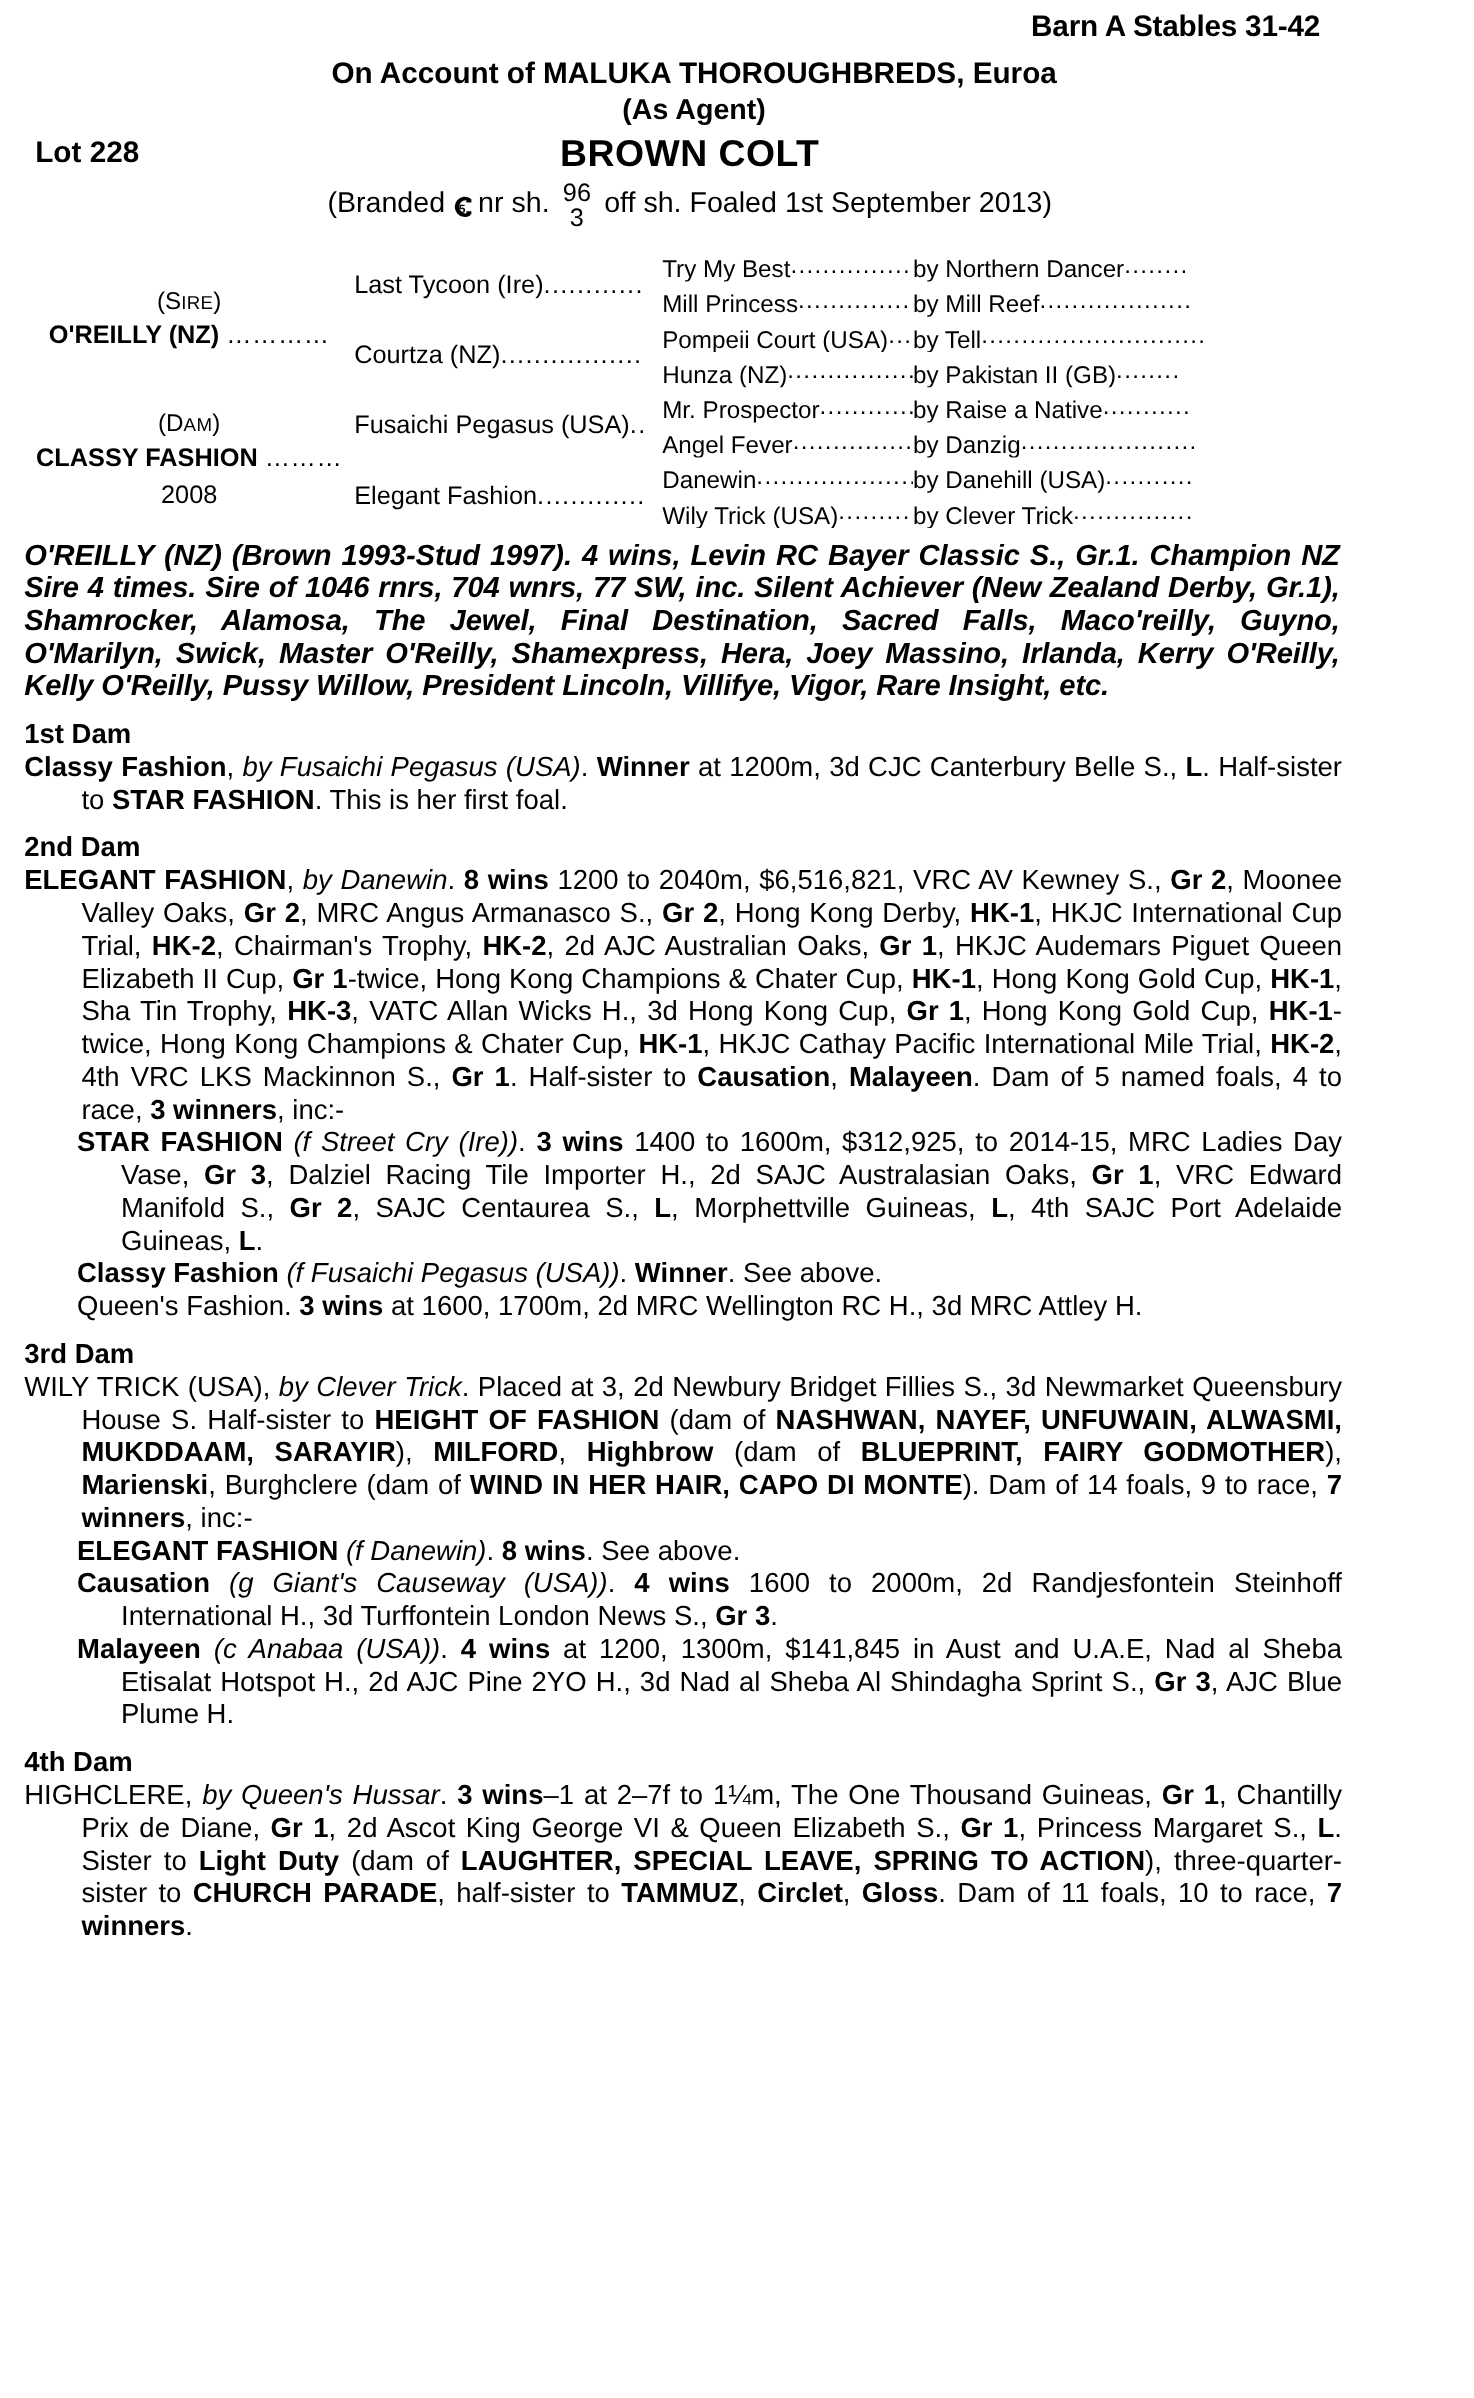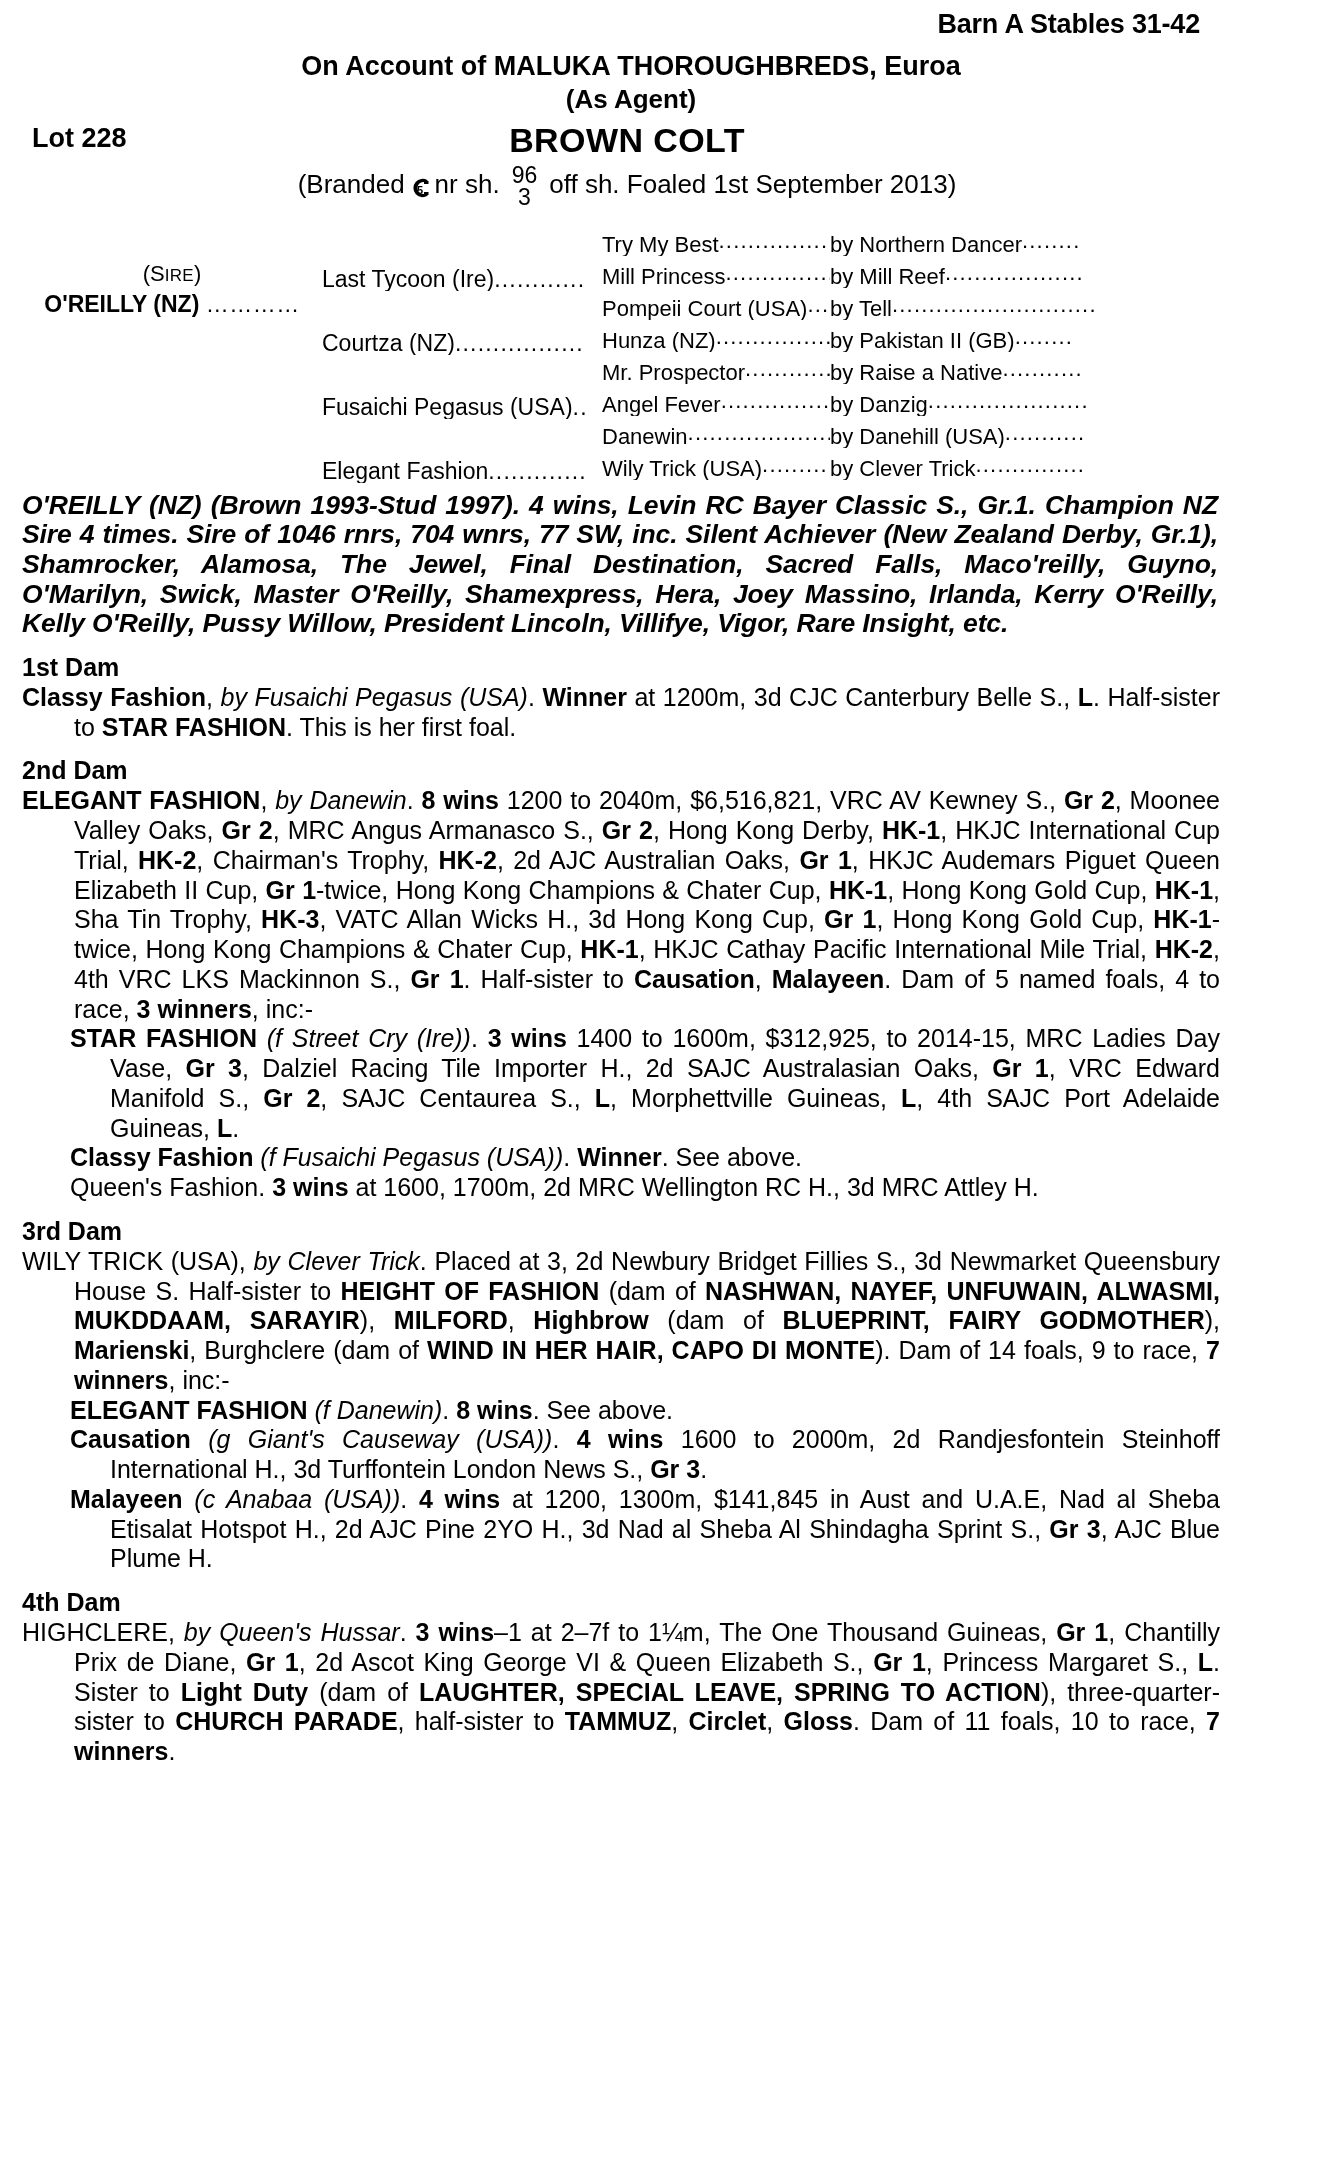--- a/index.html
+++ b/index.html
@@ -132,21 +132,21 @@
   .ped-block-1 .yr { font-size: 23px; line-height: 1.4; }
   .dots-sm { font-weight: normal; letter-spacing: 0.5px; }
 
   .ped-col-2 {
     display: flex;
     flex-direction: column;
   }
   .gp {
     height: 64px;
     display: flex;
-    align-items: flex-end;
+    align-items: center;
     font-size: 23px;
     white-space: nowrap;
     overflow: hidden;
   }
   .ped-col-3 {
     display: flex;
     flex-direction: column;
   }
   .gg {
     height: 32px;
@@ -233,20 +233,25 @@
     <span class="seg">off sh. Foaled 1st September 2013)</span>
   </div>
 
   <div class="ped">
 
     <div class="ped-col-1">
       <div class="ped-block-1">
         <div class="tag"><span>(S</span><span class="sc">IRE</span><span>)</span></div>
         <div class="nm"><span>O'REILLY (NZ)</span> <span class="dots-sm">…………</span></div>
       </div>
+      <div class="ped-block-1">
+        <div class="tag"><span>(D</span><span class="sc">AM</span><span>)</span></div>
+        <div class="nm"><span>CLASSY FASHION</span> <span class="dots-sm">………</span></div>
+        <div class="yr">2008</div>
+      </div>
     </div>
 
     <div class="ped-col-2">
         <div class="gp">
           <span>Last Tycoon (Ire)</span>
           <span class="leader">............</span>
         </div>
         <div class="gp">
           <span>Courtza (NZ)</span>
           <span class="leader">.................</span>

